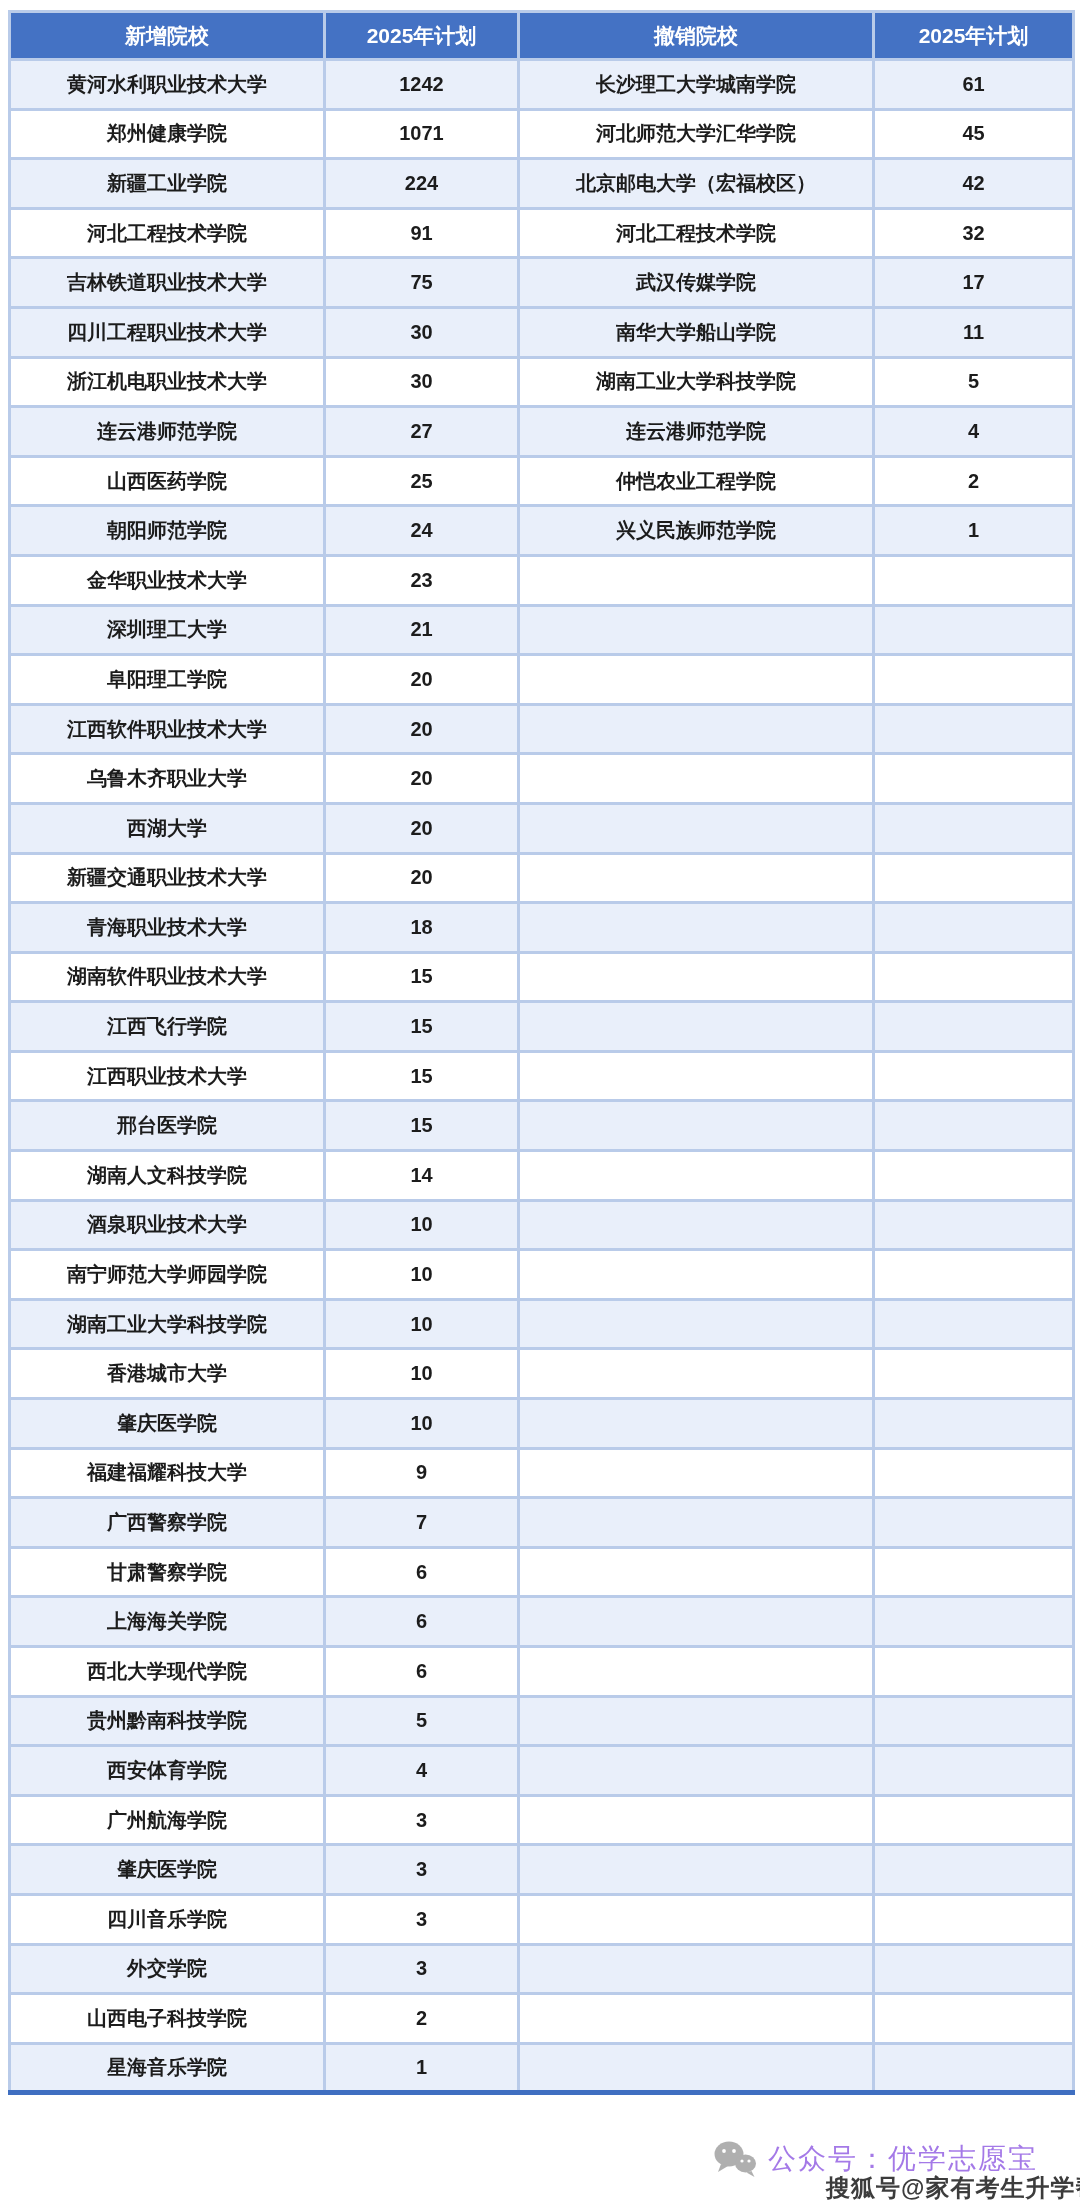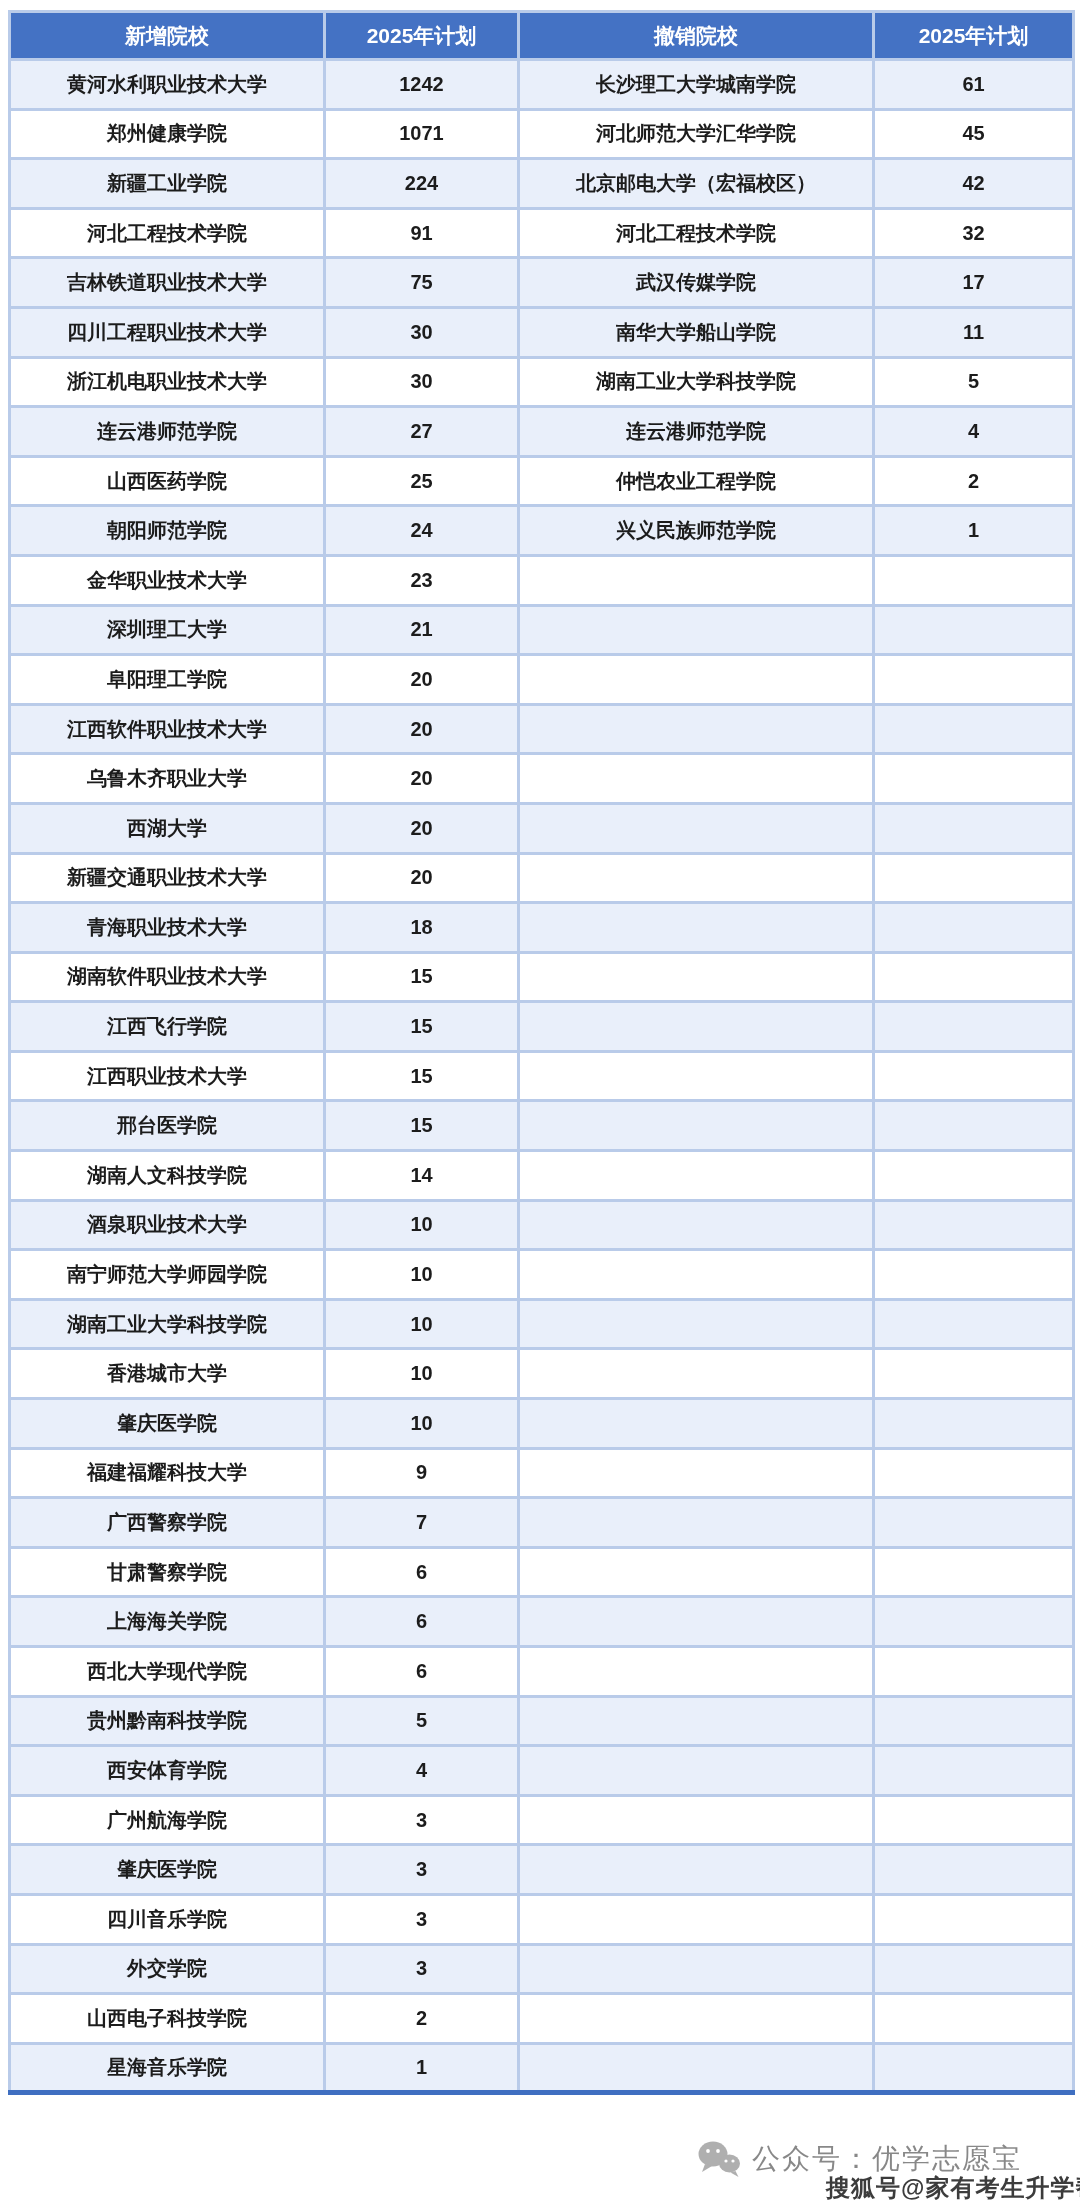--- a/index.html
+++ b/index.html
@@ -41,26 +41,26 @@
   .plan-table tbody tr { height: 49.6px; font-weight: bold; }
   .plan-table td {
     font-size: 20px;
     color: #1c1c1c;
     background: #ffffff;
   }
   .plan-table tbody tr.odd td { background: #E9EFFA; }
 
   .wm-wechat {
     position: absolute;
-    left: 696px; top: 2140px;
+    left: 712px; top: 2140px;
     display: flex;
     align-items: flex-start;
     gap: 10px;
     font-size: 28px;
-    color: #404040;
+    color: #6d28d9;
     opacity: 0.62;
     letter-spacing: 2px;
     z-index: 5;
     white-space: nowrap;
   }
   .wm-wechat .wm-icon { display: inline-flex; }
 
   .wm-sohu {
     position: absolute;
     left: 826px; top: 2172px;

